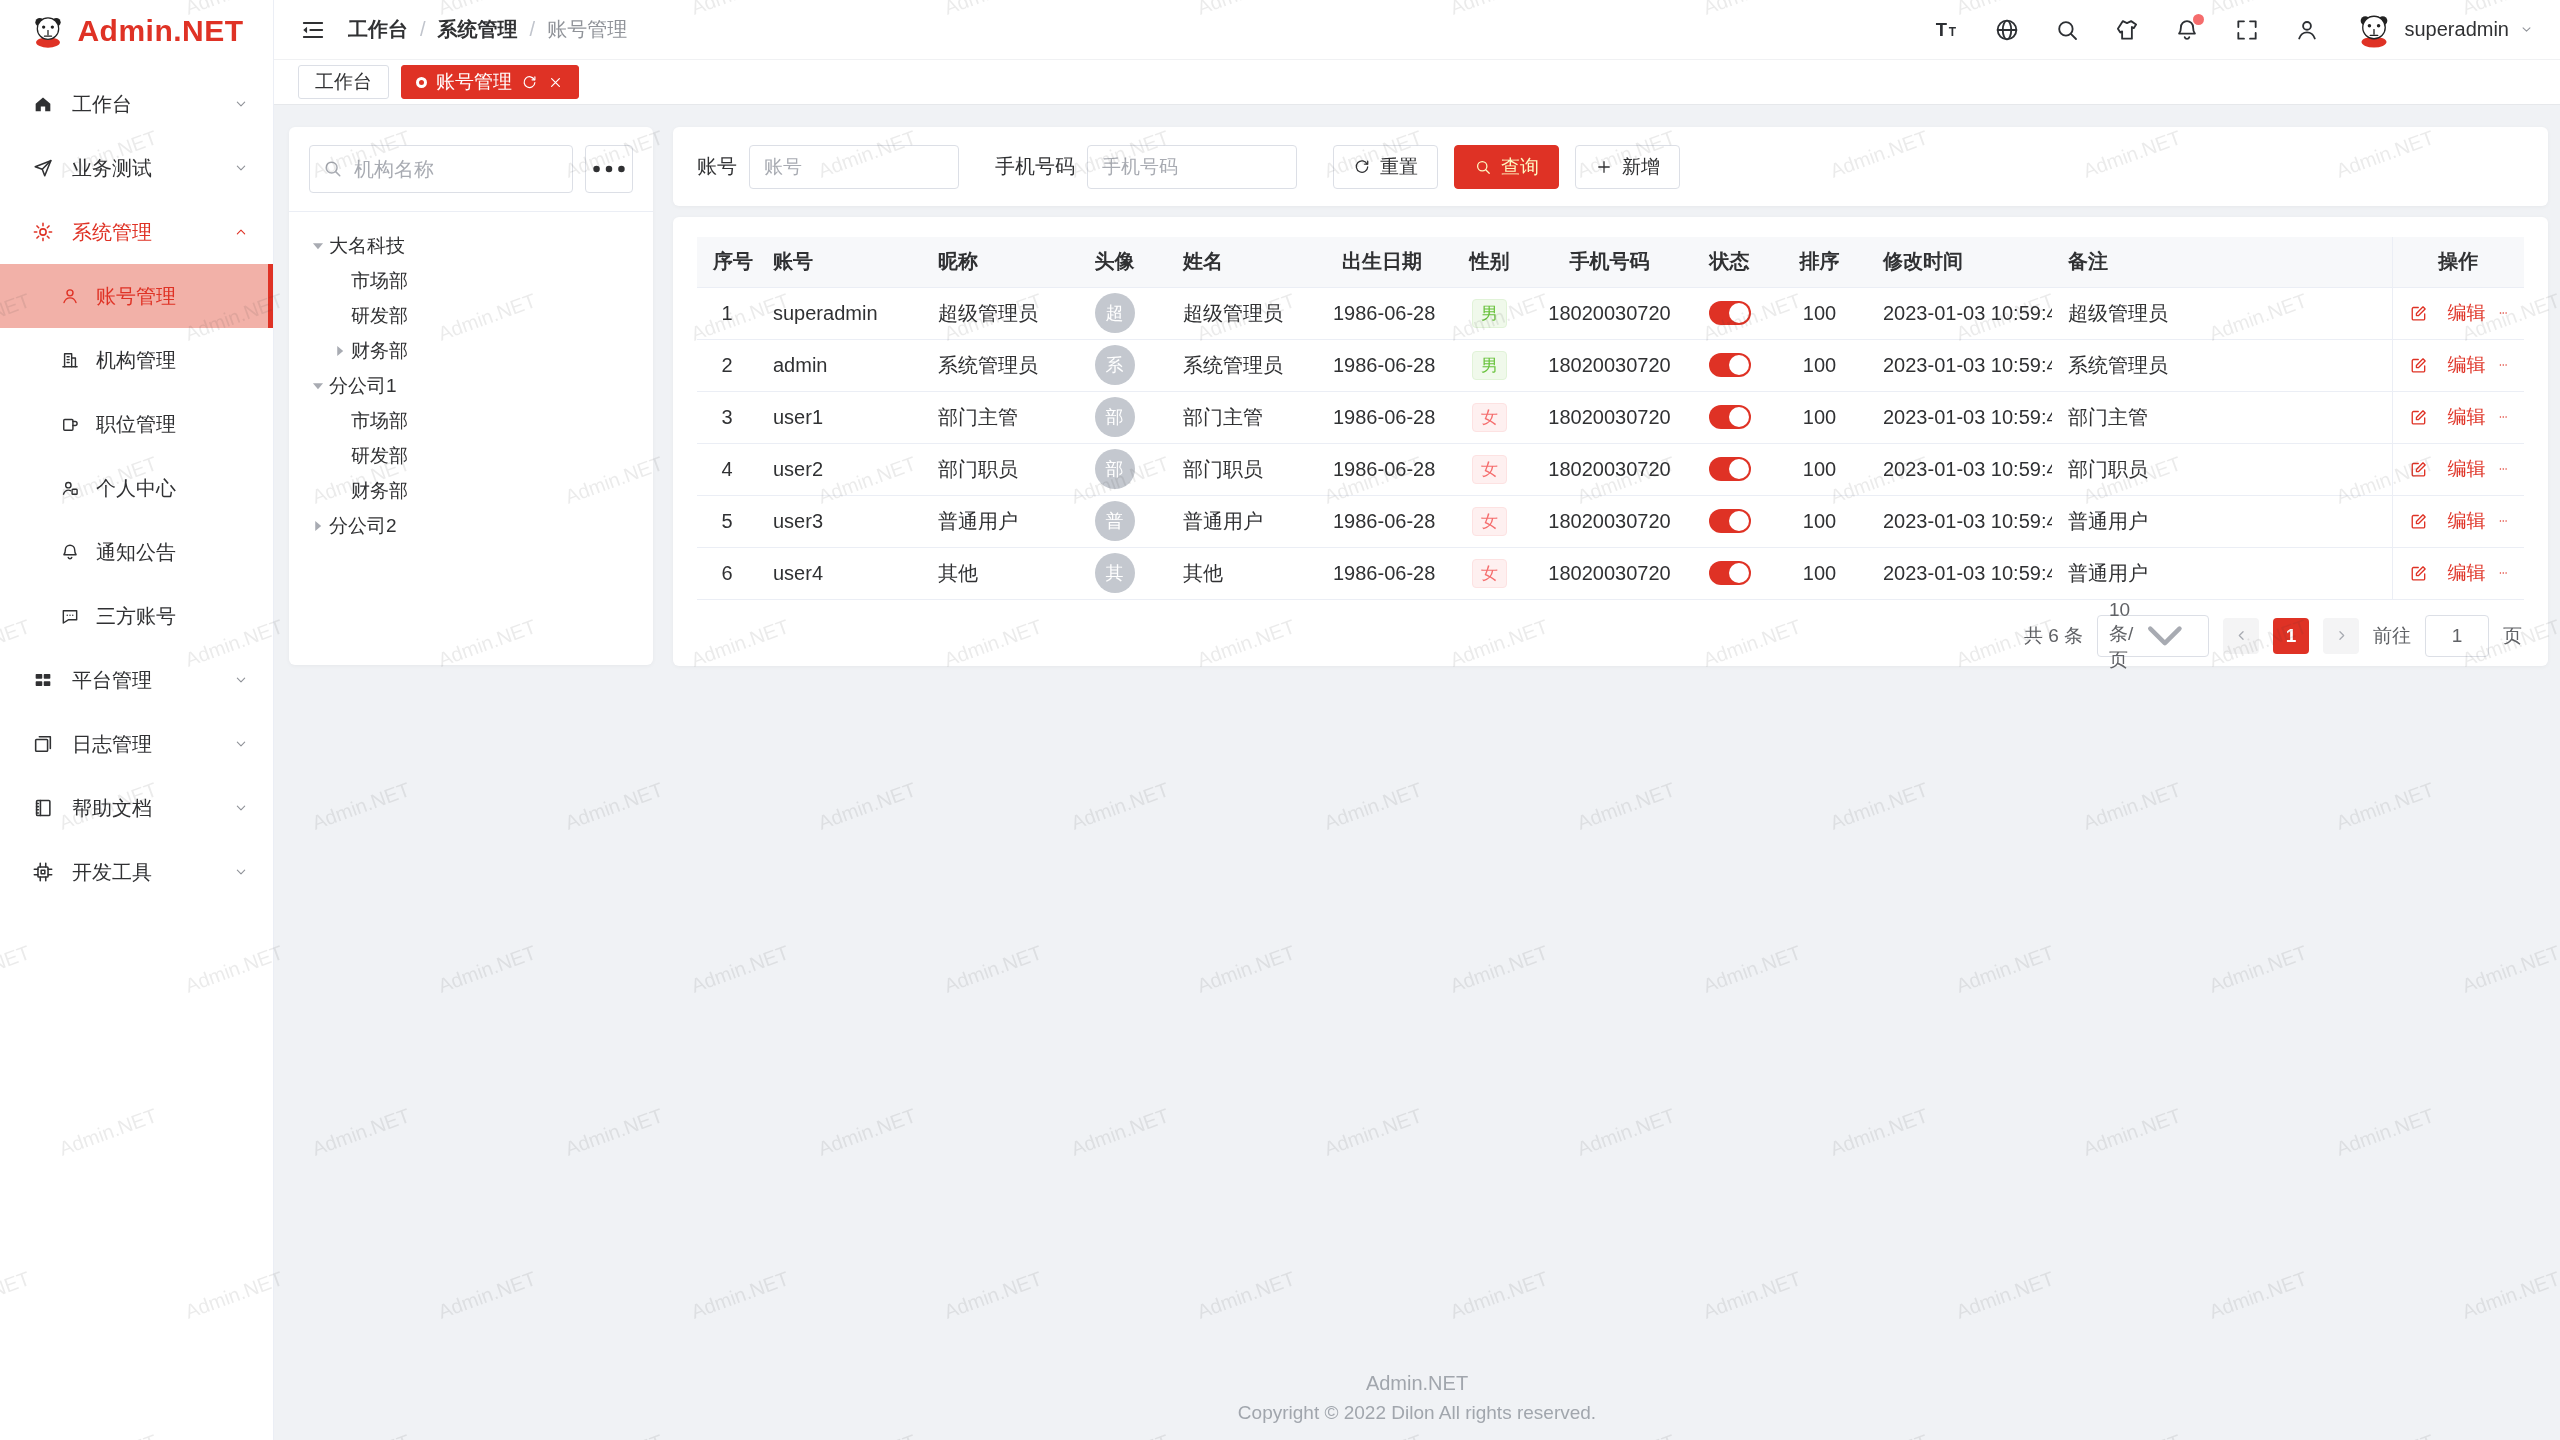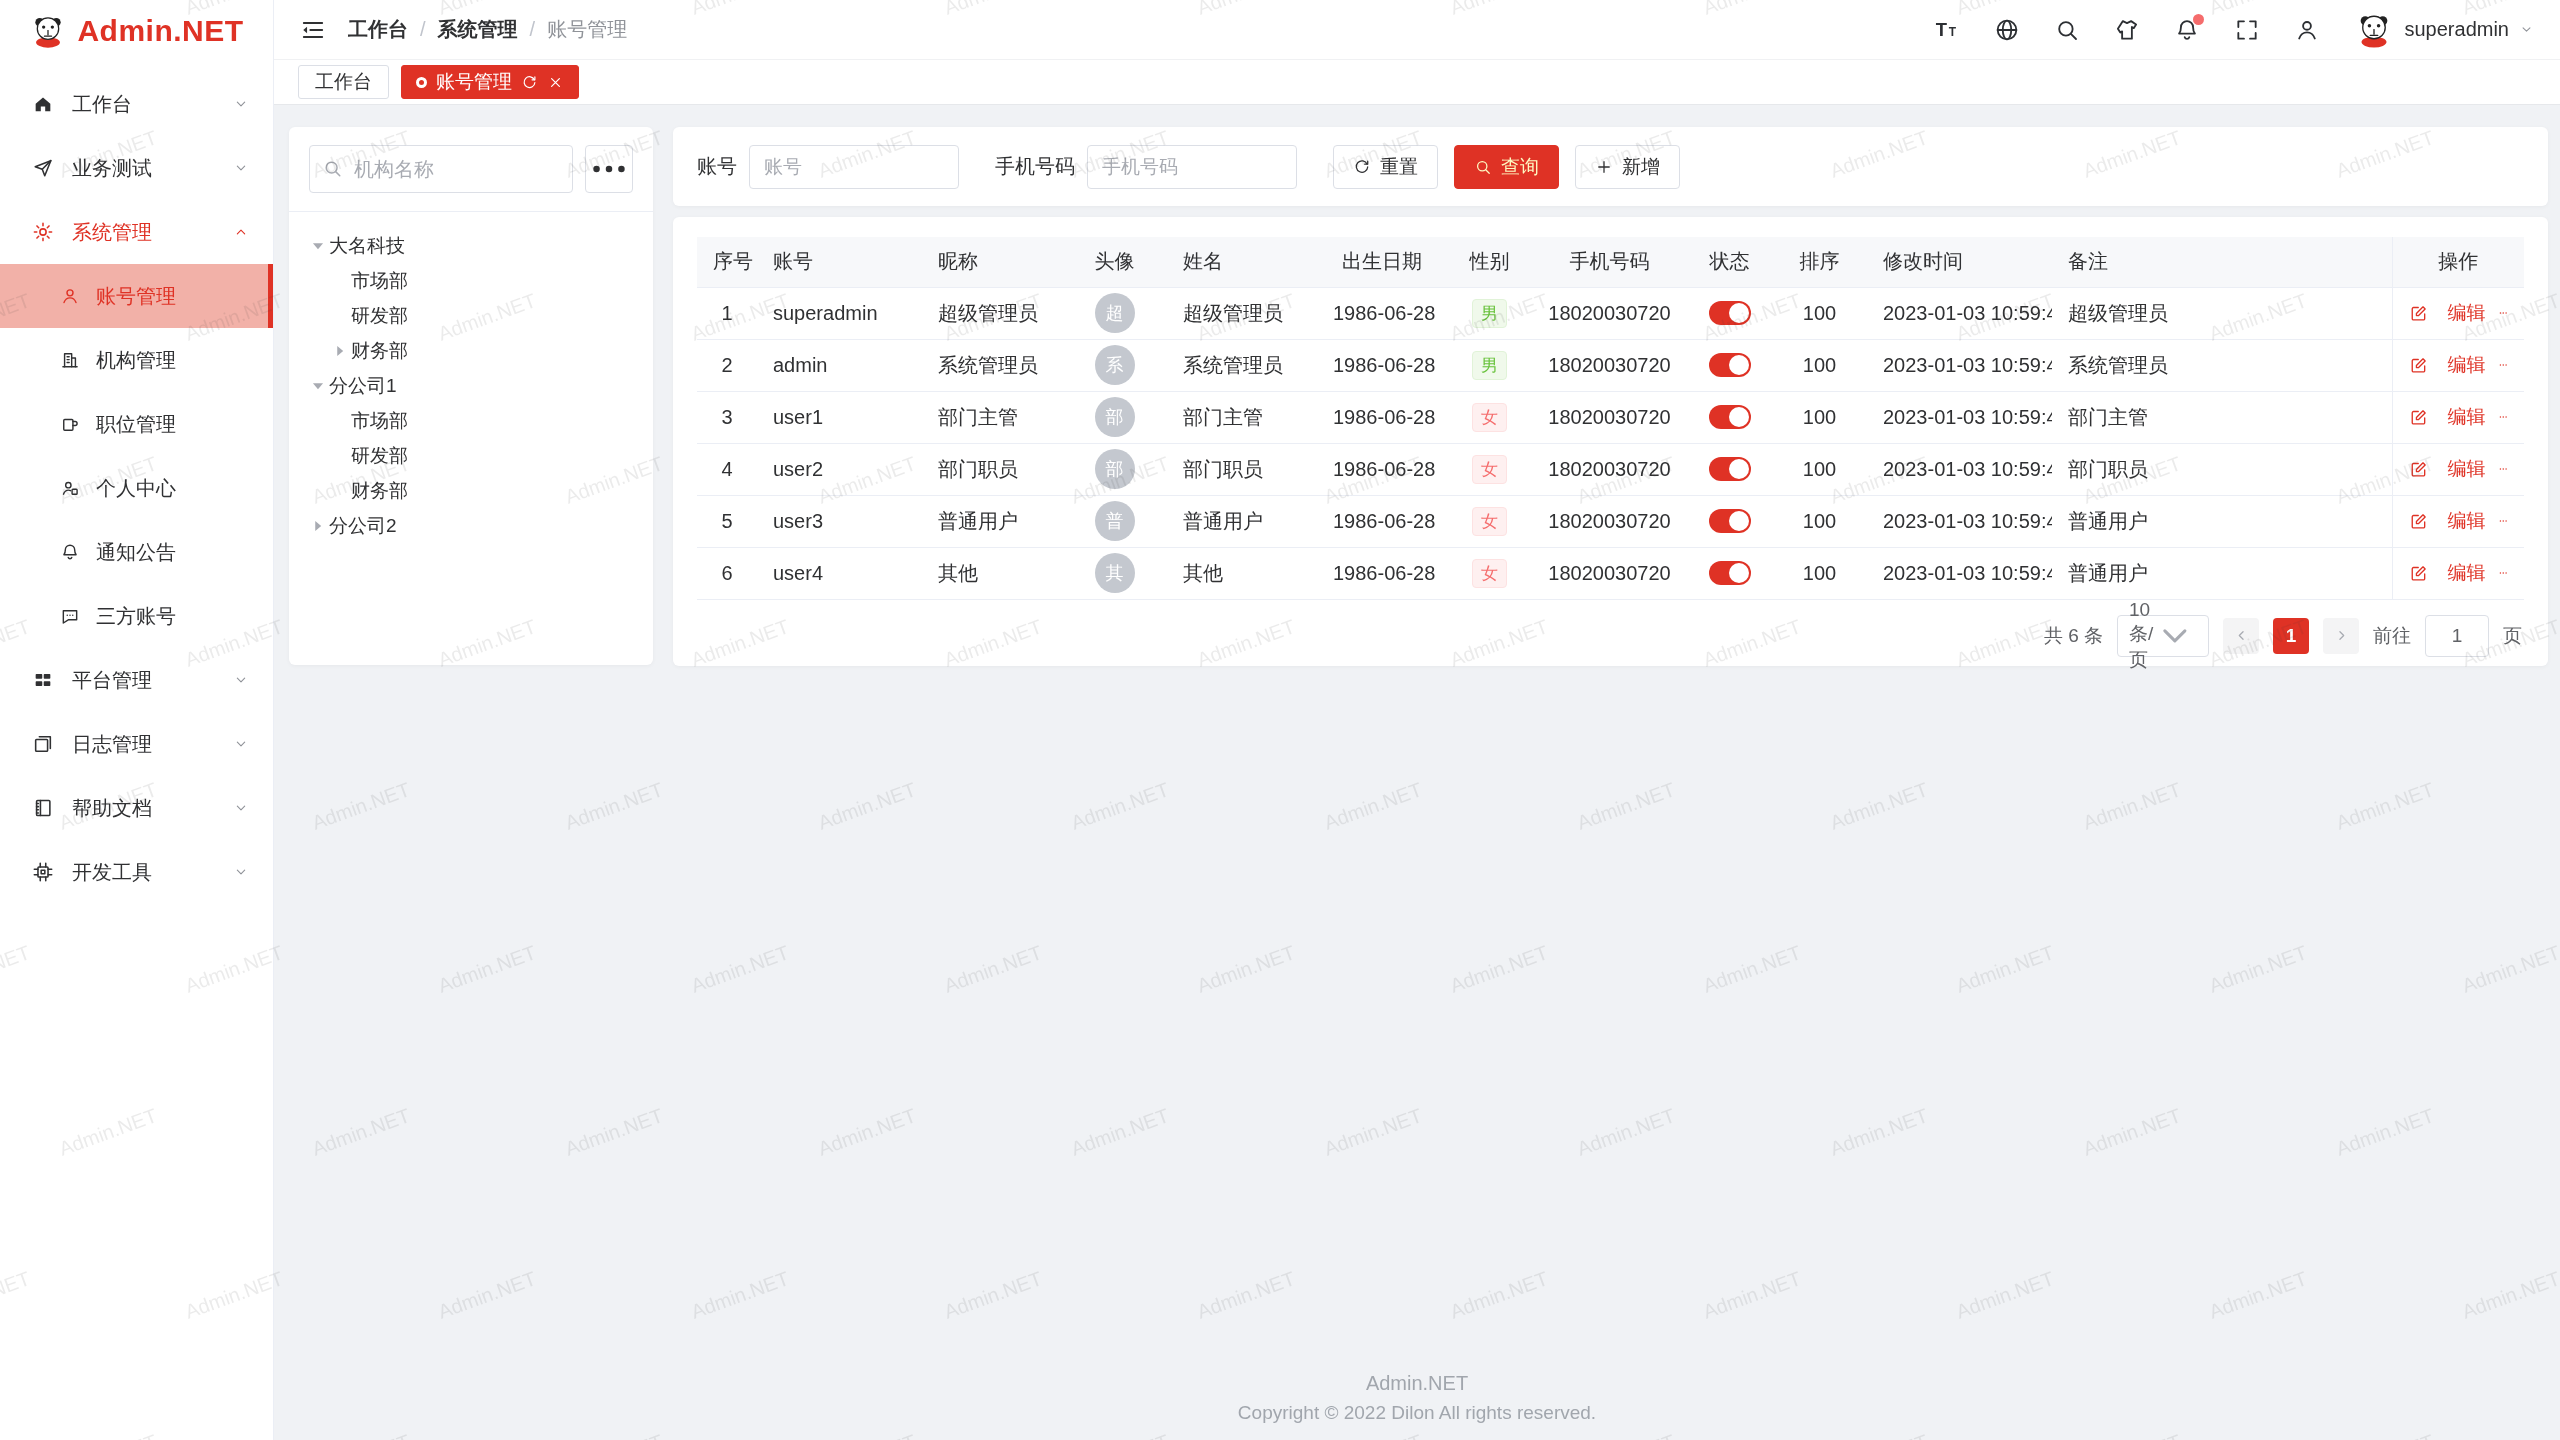--- a/index.html
+++ b/index.html
@@ -76,38 +76,38 @@
   .q-input::placeholder { color:#a8abb2; }
   .ml36 { margin-left:36px; }
   .btn { height:44px; display:inline-flex; align-items:center; gap:9px; padding:0 19px; border:1px solid #dcdfe6; border-radius:4px; background:#fff; font-size:19px; color:#303133; cursor:pointer; font-family:inherit; }
   .btn svg { width:18px; height:18px; }
   .btn.primary { background:#df3225; border-color:#df3225; color:#fef9c3; }
   .btn + .btn { margin-left:16px; }
 
   
   #table-card { left:399px; top:112px; width:1875px; height:449px; padding:20px 24px 0; }
   table { width:100%; border-collapse:collapse; table-layout:fixed; }
-  th { height:50px; background:#f7f8fa; font-size:20px; font-weight:400; color:#303133; border-bottom:1px solid #ebeef5; padding:0 16px; text-align:left; white-space:nowrap; }
+  th { height:50px; background:#f7f8fa; font-size:20px; font-weight:700; color:#303133; border-bottom:1px solid #ebeef5; padding:0 16px; text-align:left; white-space:nowrap; }
   td { height:52px; font-size:20px; color:#303133; border-bottom:1px solid #ebeef5; padding:0 16px; white-space:nowrap; overflow:hidden; }
   th.c, td.c { text-align:center; }
   th.ops-col, td.ops-col { border-left:1px solid #ebeef5; }
   .avatar-badge { display:inline-flex; width:40px; height:40px; border-radius:50%; background:#c4c8cf; color:#fff; font-size:18px; align-items:center; justify-content:center; }
   .gender-badge { display:inline-block; min-width:34px; padding:5px 8px; border-radius:4px; font-size:17px; line-height:1; }
   .gender-badge.male { color:#67c23a; background:#f0f9eb; border:1px solid #e1f3d8; }
   .gender-badge.female { color:#f56c6c; background:#fef0f0; border:1px solid #fde2e2; }
   .switch { display:inline-block; width:42px; height:24px; border-radius:12px; background:#df3225; position:relative; cursor:pointer; vertical-align:middle; }
   .switch .knob { position:absolute; top:2px; right:2px; width:20px; height:20px; border-radius:50%; background:#fff; }
   .ops-wrap { display:flex; align-items:center; justify-content:center; gap:12px; color:#df3225; }
   .op-edit { display:inline-flex; align-items:center; gap:20px; cursor:pointer; font-size:19px; color:#df3225; }
   .op-edit svg { width:19px; height:19px; }
   .op-more { width:20px; height:20px; cursor:pointer; color:#df3225; }
 
   
   .pager { display:flex; align-items:center; justify-content:flex-end; gap:14px; padding:15px 2px 0 0; font-size:19px; color:#606266; }
-  .pg-select { width:92px; height:42px; border:1px solid #dcdfe6; border-radius:4px; display:flex; align-items:center; justify-content:space-between; padding:0 11px; cursor:pointer; background:#fff; }
+  .pg-select { width:112px; height:42px; border:1px solid #dcdfe6; border-radius:4px; display:flex; align-items:center; justify-content:space-between; padding:0 11px; cursor:pointer; background:#fff; }
   .pg-select svg { width:15px; height:15px; color:#a8abb2; }
   .pg-sq { width:36px; height:36px; border-radius:4px; display:flex; align-items:center; justify-content:center; cursor:pointer; }
   .pg-arrow { background:#f4f4f5; color:#a8abb2; }
   .pg-arrow svg { width:15px; height:15px; }
   .pg-num { background:#df3225; color:#fff; font-weight:600; }
   .pg-goto-input { width:64px; height:42px; border:1px solid #dcdfe6; border-radius:4px; text-align:center; font-size:19px; color:#606266; outline:none; font-family:inherit; }
 
   
   .footer { position:absolute; left:0; right:0; bottom:16px; text-align:center; color:#a1a6ad; }
   .footer .f1 { font-size:20px; margin-bottom:7px; }

